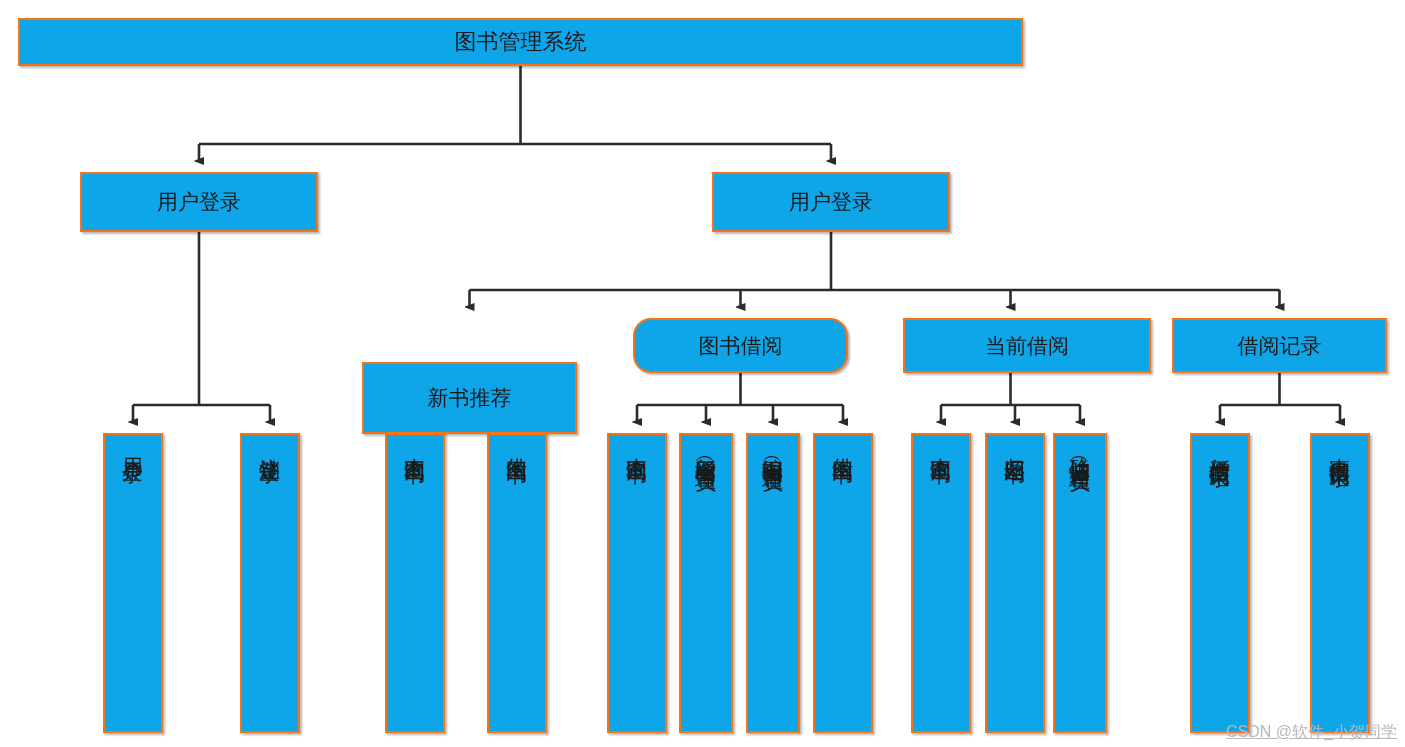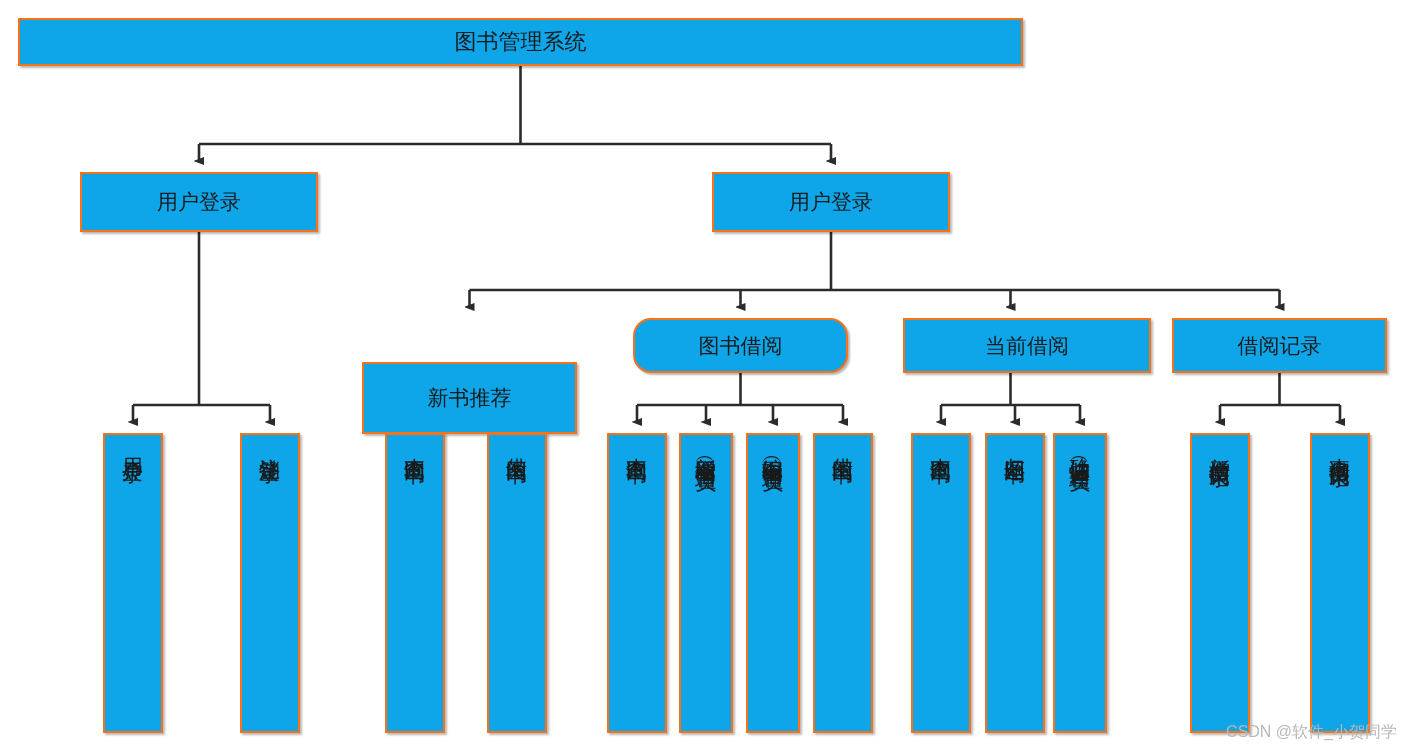--- a/index.html
+++ b/index.html
@@ -63,20 +63,21 @@
   }
   #watermark {
     position: absolute;
     right: 8px;
     bottom: 4px;
     font-size: 16px;
     color: #b8b8b8;
     z-index: 8;
     white-space: nowrap;
     user-select: none;
+    text-decoration: underline;
   }
 </style>
 </head>
 <body>
 
 <div id="canvas">
 
   <svg id="edges" viewBox="0 0 1405 747" xmlns="http://www.w3.org/2000/svg">
     <defs>
       <marker id="arrow" markerWidth="10" markerHeight="10" refX="5" refY="5" orient="auto" markerUnits="userSpaceOnUse">

